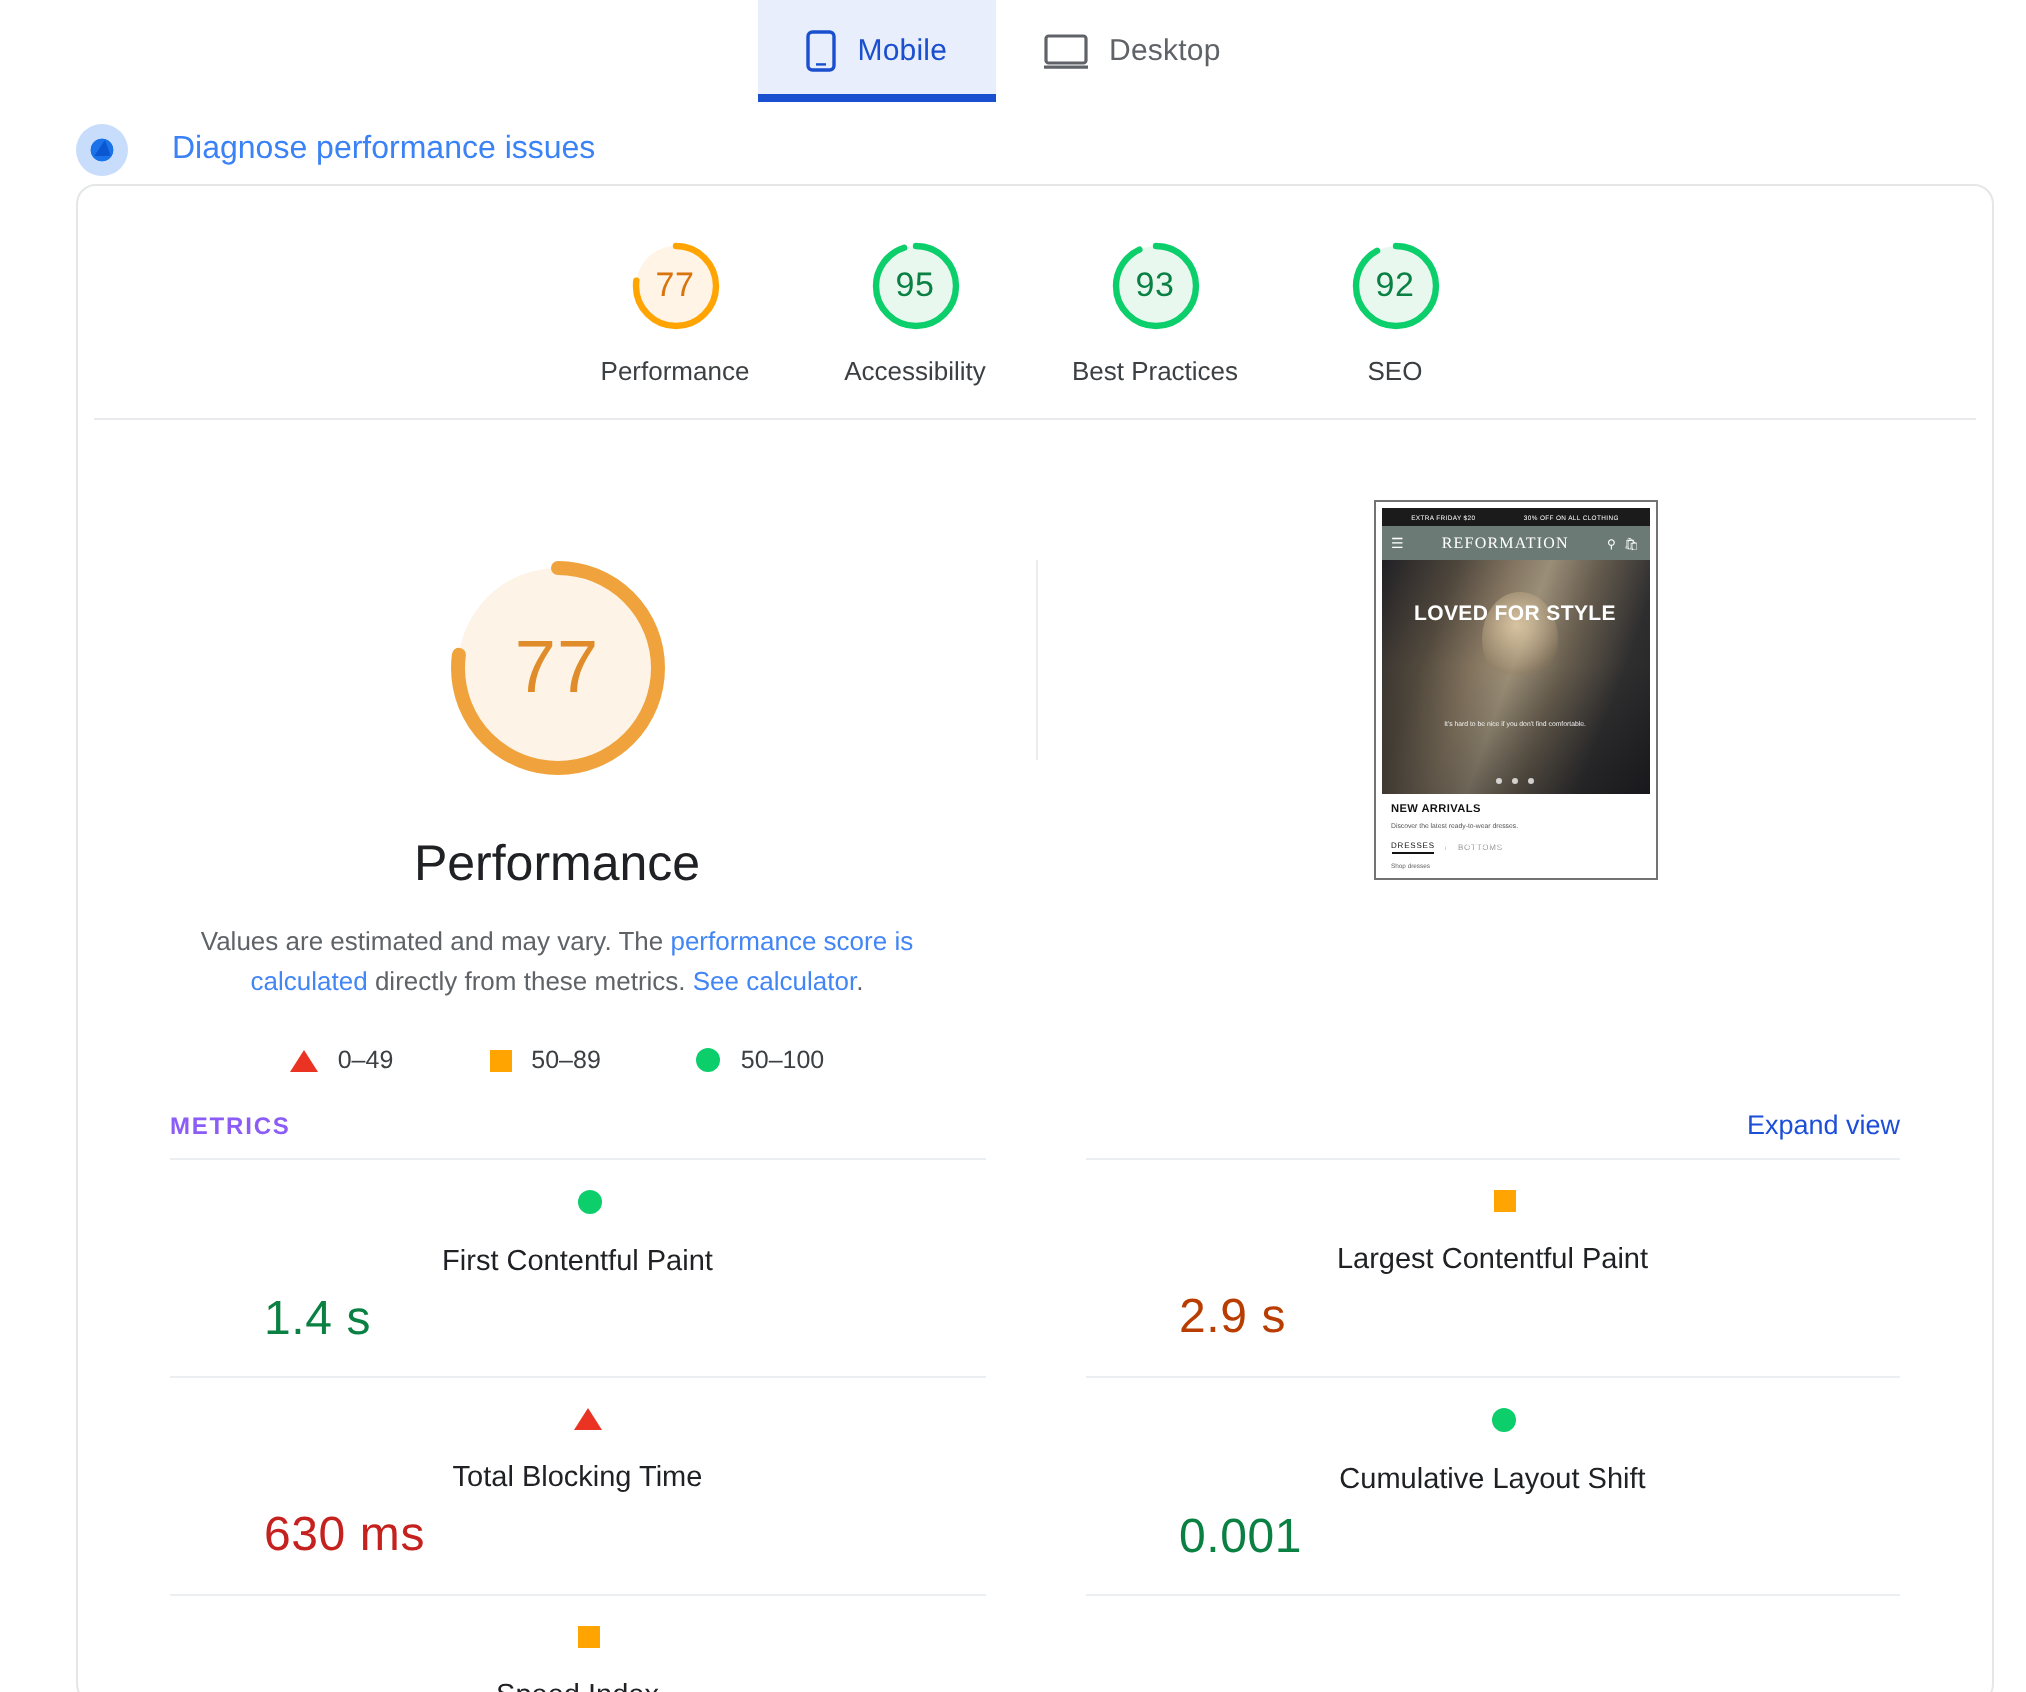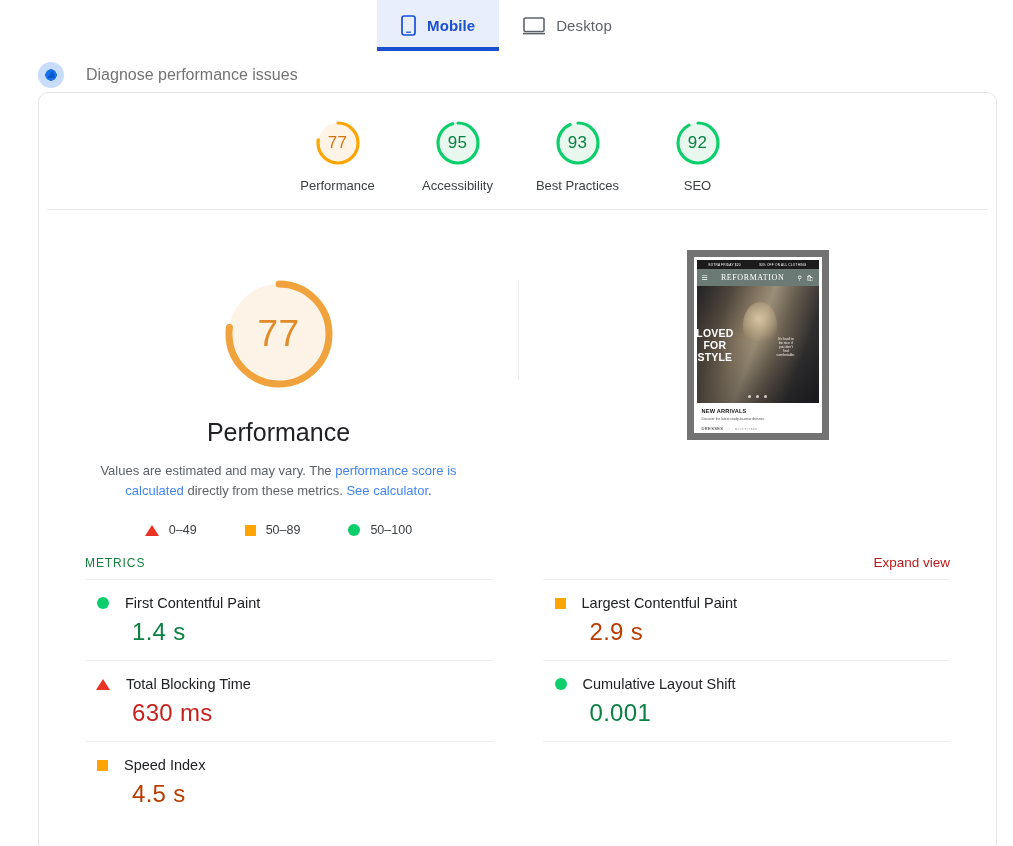--- a/index.html
+++ b/index.html
@@ -25,21 +25,21 @@
     display: flex;
     align-items: center;
     gap: 11px;
     padding: 0 24px;
     cursor: pointer;
     position: relative;
     font-size: 15px;
     color: #5f6368;
     letter-spacing: .1px;
   }
-  .tab.active { background: #e8eefb; color: #1a4fcf; font-weight: 700; }
+  .tab.active { background: #e8eefb; color: #1a4fcf; font-weight: 400; }
   .tab.active .tab-underline {
     position: absolute; left: 0; right: 0; bottom: 0;
     height: 4px; background: #1a4fcf;
   }
   .tab-icon { display: flex; align-items: center; }
 
   
   .diagnose {
     display: flex;
     align-items: center;
@@ -56,21 +56,21 @@
     flex: none;
   }
   .lh-badge::after {
     content: "";
     position: absolute;
     width: 9px; height: 9px;
     background: #0b57d0;
     clip-path: polygon(50% 0%, 100% 78%, 10% 100%);
     transform: rotate(12deg);
   }
-  .diagnose-label { font-size: 16px; color: #737373; }
+  .diagnose-label { font-size: 16px; color: #3b82f6; }
 
   
   .card {
     position: absolute;
     left: 38px; top: 92px;
     width: 959px; height: 760px;
     border: 1px solid #e4e6e8;
     border-radius: 10px;
     background: #fff;
     overflow: hidden;
@@ -168,21 +168,21 @@
     border-left: 7px solid transparent;
     border-right: 7px solid transparent;
     border-bottom: 11px solid #ea3323;
   }
   .sw-sq { width: 11px; height: 11px; background: #ffa400; }
   .sw-circ { width: 12px; height: 12px; border-radius: 50%; background: #0cce6b; }
 
   
   .phone {
     width: 142px; height: 190px;
-    border: 7px solid #737373;
+    border: 1px solid #737373;
     background: #fff;
     padding: 3px;
     position: relative;
   }
   .phone-inner {
     width: 100%; height: 100%;
     overflow: hidden;
     position: relative;
     background: #fff;
   }
@@ -198,21 +198,21 @@
     padding: 0 5px; color: #fff;
   }
   .ph-logo { font-family: "Liberation Serif", serif; font-size: 8px; letter-spacing: .6px; }
   .ph-nav-icons { display: flex; gap: 4px; align-items: center; font-size: 6px; }
   .ph-hero {
     height: 117px;
     position: relative;
     background:
       linear-gradient(180deg, rgba(10,10,14,.30) 0%, rgba(25,22,18,.30) 45%, rgba(16,16,18,.55) 100%),
       linear-gradient(110deg, #2a2a2e 0%, #6d6151 22%, #b8a385 38%, #d8c7a6 48%, #8d7f6a 62%, #3a3a3c 80%, #23232a 100%);
-    display: flex; flex-direction: row; align-items: center; justify-content: center;
+    display: flex; flex-direction: column; align-items: center; justify-content: center;
     color: #fff; text-align: center; gap: 43px;
   }
   .ph-hero::before {
     content:"";
     position:absolute; left:38%; top:14%; width:28%; height:40%;
     border-radius:50%;
     background: radial-gradient(circle at 45% 35%, rgba(226,205,168,.85), rgba(150,125,95,.25) 65%, transparent 72%);
   }
   .ph-eyebrow { font-size: 3.6px; letter-spacing: 1.2px; opacity: .85; margin-bottom: 5px; position:relative; }
   .ph-h1 { font-size: 10.5px; font-weight: bold; letter-spacing: .2px; position:relative; }
@@ -234,35 +234,35 @@
   .ph-tabs .off { color: #9a9a9a; }
   .ph-tabs .sep { color: #bbb; }
   .ph-shop { font-size: 3.2px; color: #666; margin-top: 4px; }
 
   
   .metrics-head {
     display: flex; align-items: flex-end; justify-content: space-between;
     padding: 18px 46px 0 46px;
   }
   .metrics-title {
-    font-size: 12px; color: #15803d; letter-spacing: .9px; font-weight: normal;
-  }
-  .expand-view { font-size: 13.5px; color: #b91c1c; cursor: pointer; }
+    font-size: 12px; color: #8b5cf6; letter-spacing: .9px; font-weight: bold;
+  }
+  .expand-view { font-size: 13.5px; color: #1d4ed8; cursor: pointer; }
 
   .metrics-grid {
     margin: 9px 46px 0 46px;
     display: grid;
     grid-template-columns: 1fr 1fr;
     column-gap: 50px;
   }
   .metric {
     padding: 15px 0 14px 0;
     border-top: 1px solid #eceff1;
   }
-  .metric-row { display: flex; align-items: center; gap: 16px; }
+  .metric-row { display: flex; align-items: center; gap: 16px; flex-direction: column; }
   .metric-name { font-size: 14.5px; color: #202124; }
   .metric-value { font-size: 24px; margin-top: 7px; margin-left: 47px; letter-spacing: .3px; }
   .m-circ { width: 12px; height: 12px; border-radius: 50%; background: #0cce6b; flex: none; margin-left: 12px; }
   .m-sq { width: 11px; height: 11px; background: #ffa400; flex: none; margin-left: 12px; }
   .m-tri {
     width: 0; height: 0; flex: none; margin-left: 11px;
     border-left: 7px solid transparent;
     border-right: 7px solid transparent;
     border-bottom: 11px solid #ea3323;
   }

